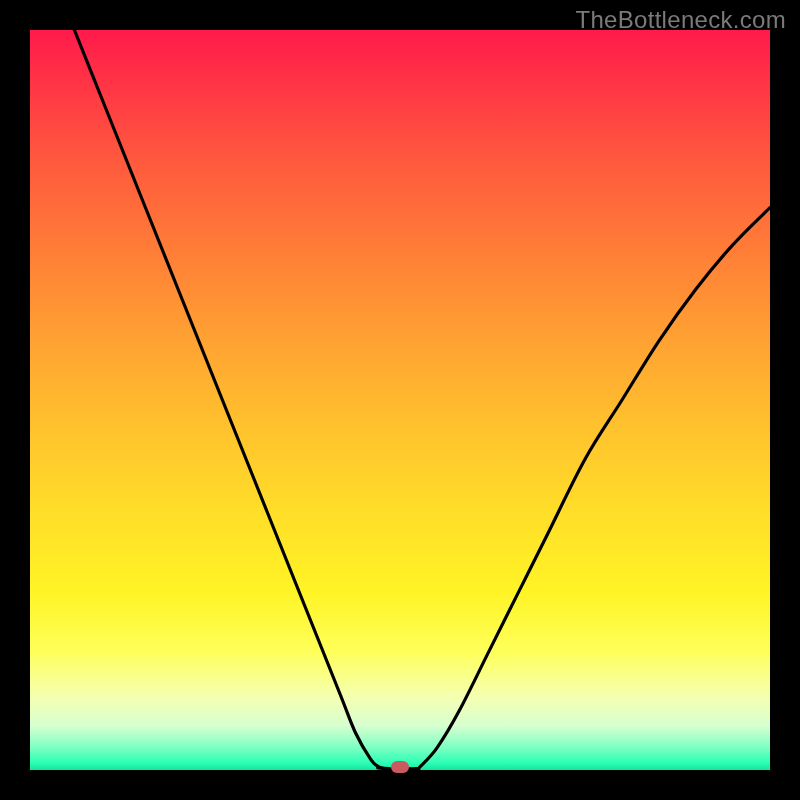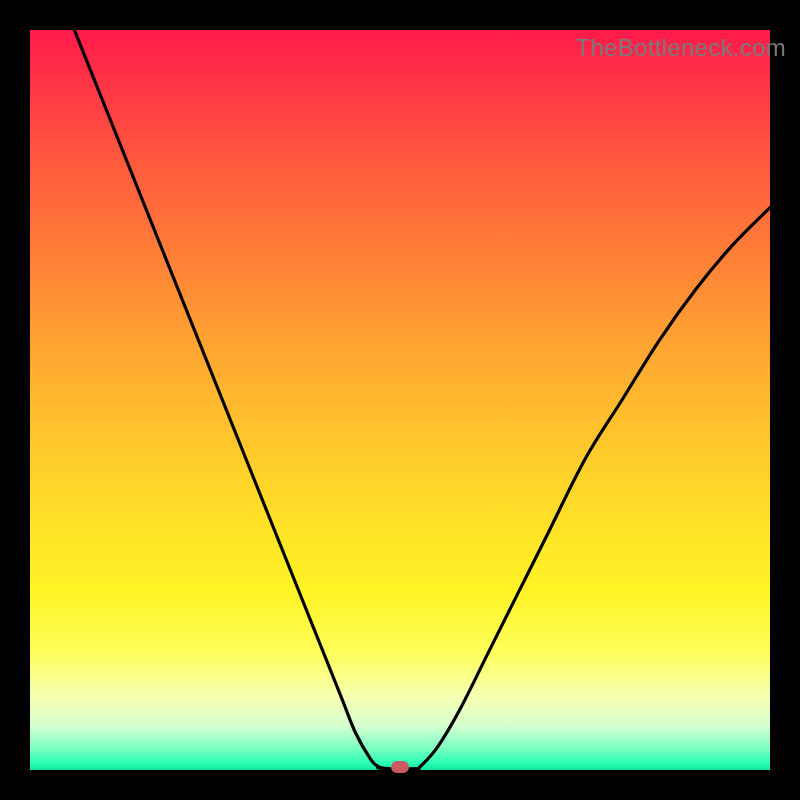--- a/index.html
+++ b/index.html
@@ -19,21 +19,20 @@
   }
   .watermark {
     position: absolute;
     top: 6px;
     right: 14px;
     color: #7a7a7a;
     font-size: 24px;
     font-weight: 500;
     letter-spacing: 0.3px;
     z-index: 10;
-    margin-top: 28px;
   }
   .plot {
     position: absolute;
     left: 30px;
     top: 30px;
     width: 740px;
     height: 740px;
     background: linear-gradient(
       to bottom,
       #ff1a4b 0%,

